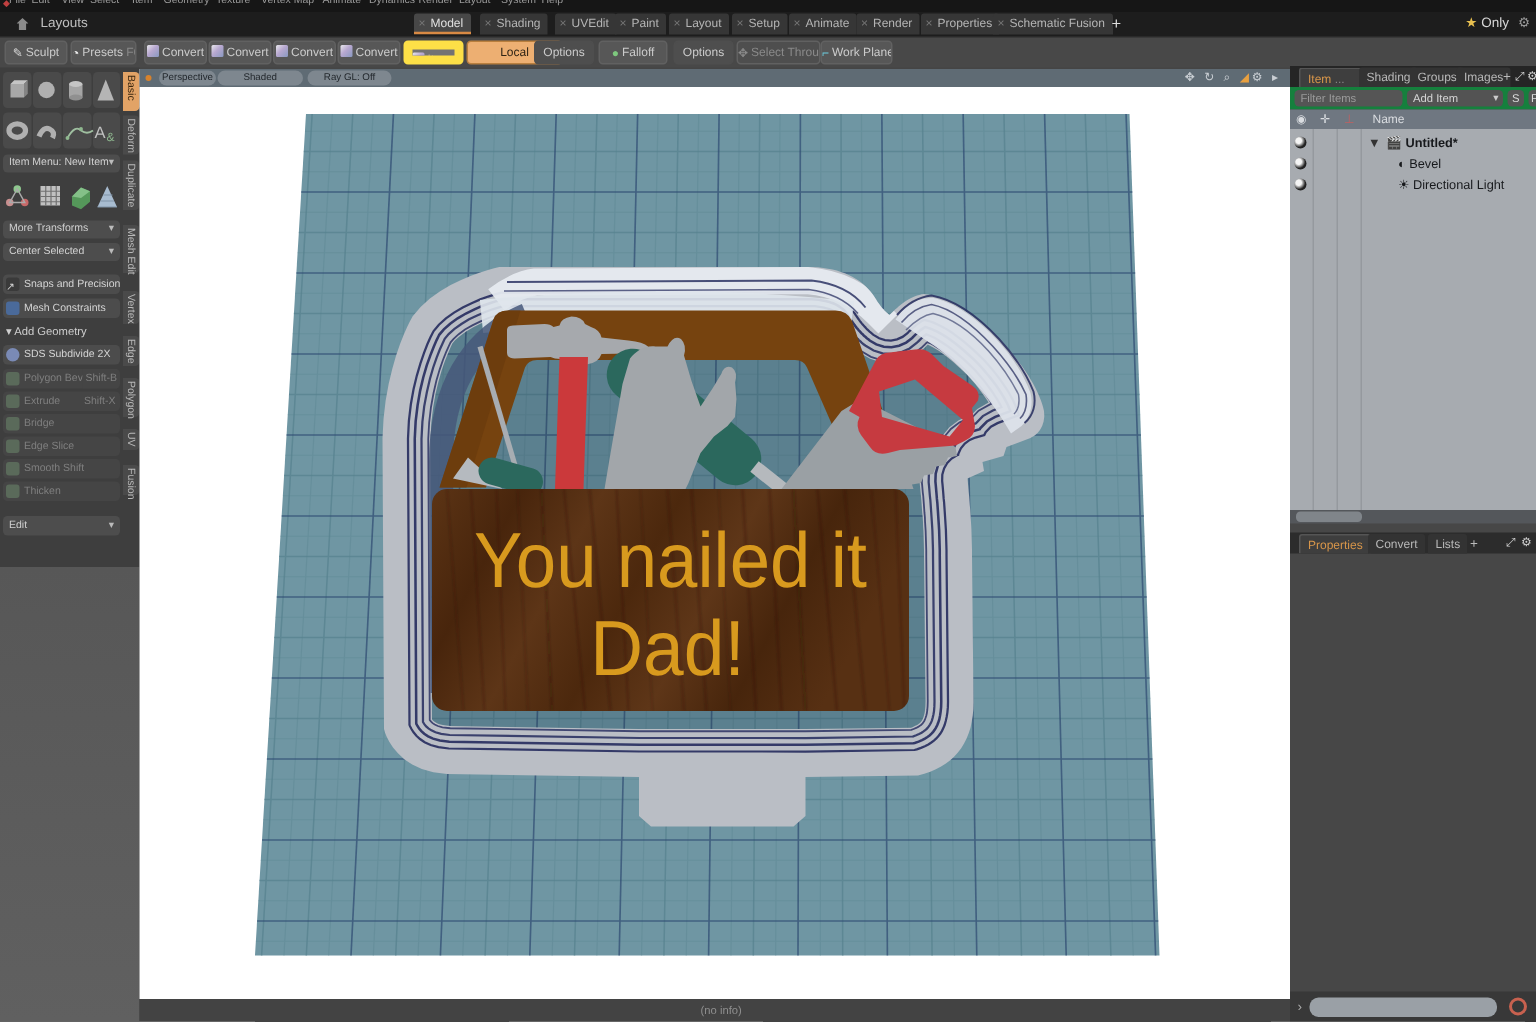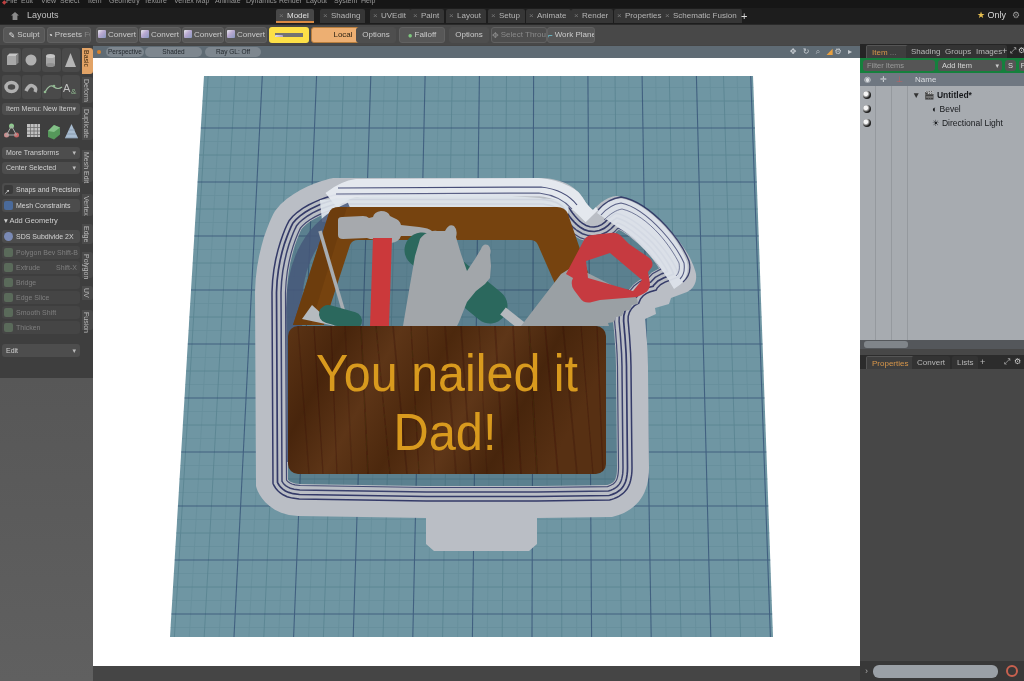--- a/index.html
+++ b/index.html
@@ -453,12 +453,15 @@
   <span style="position:absolute;left:120px;top:2px;color:#bbb;font-size:9px">+</span>
   <span style="position:absolute;left:144px;top:2px;color:#ccc;font-size:8px">⤢</span>
   <span style="position:absolute;left:154px;top:2px;color:#ccc;font-size:8px">⚙</span>
  </div>
  <div id="rpbot">
   <span class="chev">›</span>
         <div class="pillin"></div>
         <div class="oring"></div>
  </div>
 </div>
+<div class="abs" id="botbar">
+      <span>(no info)</span>
+    </div>
 </div>
 </body></html>

